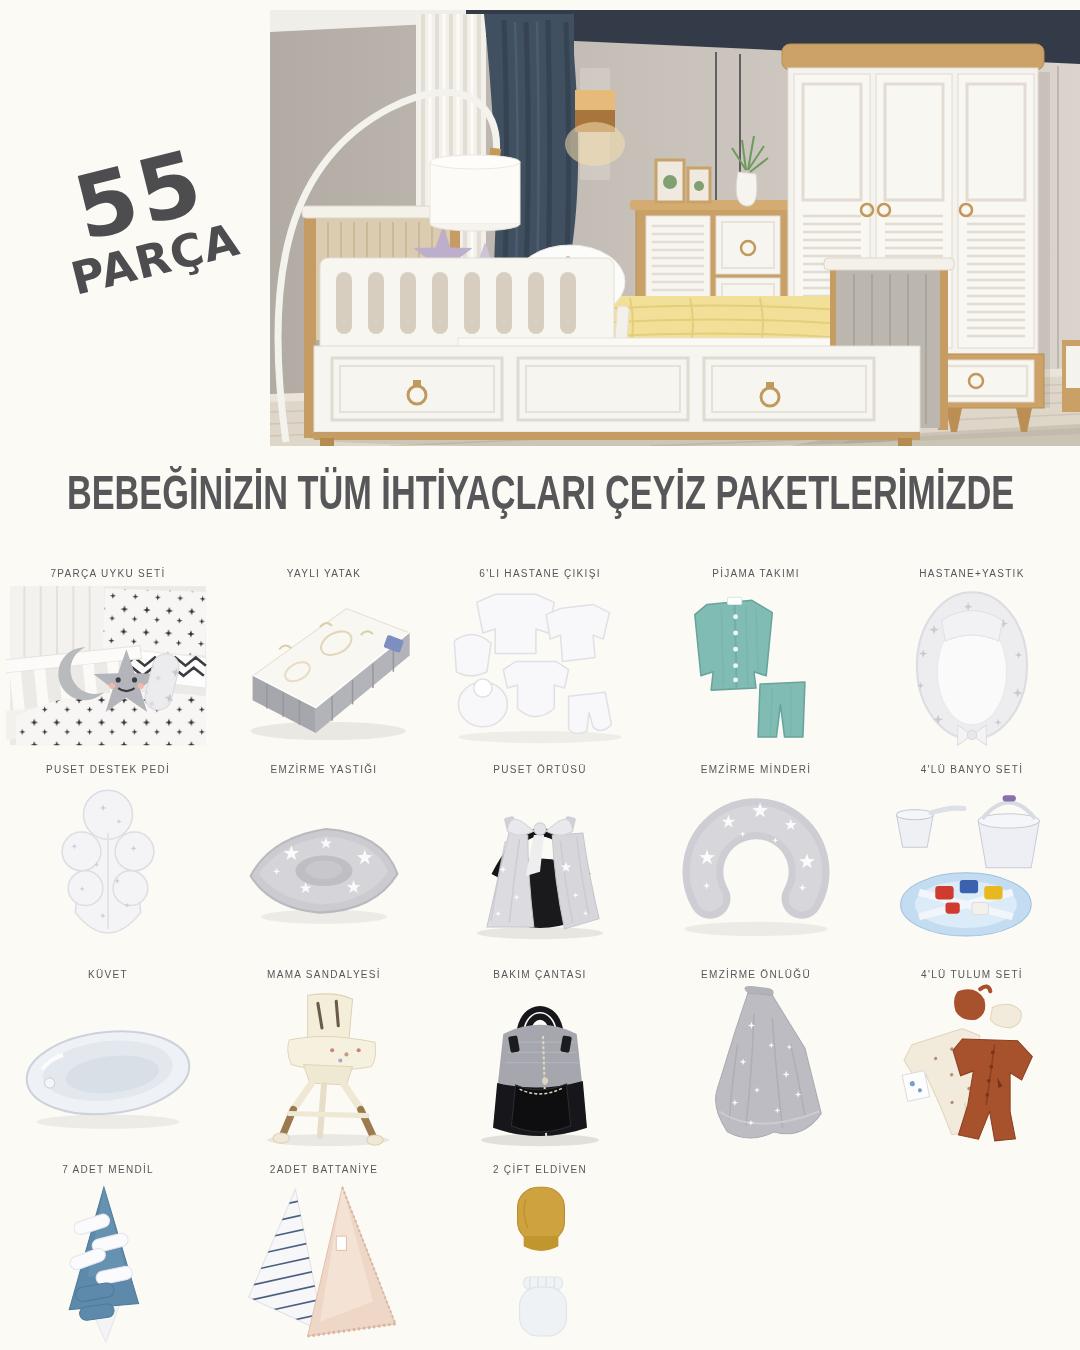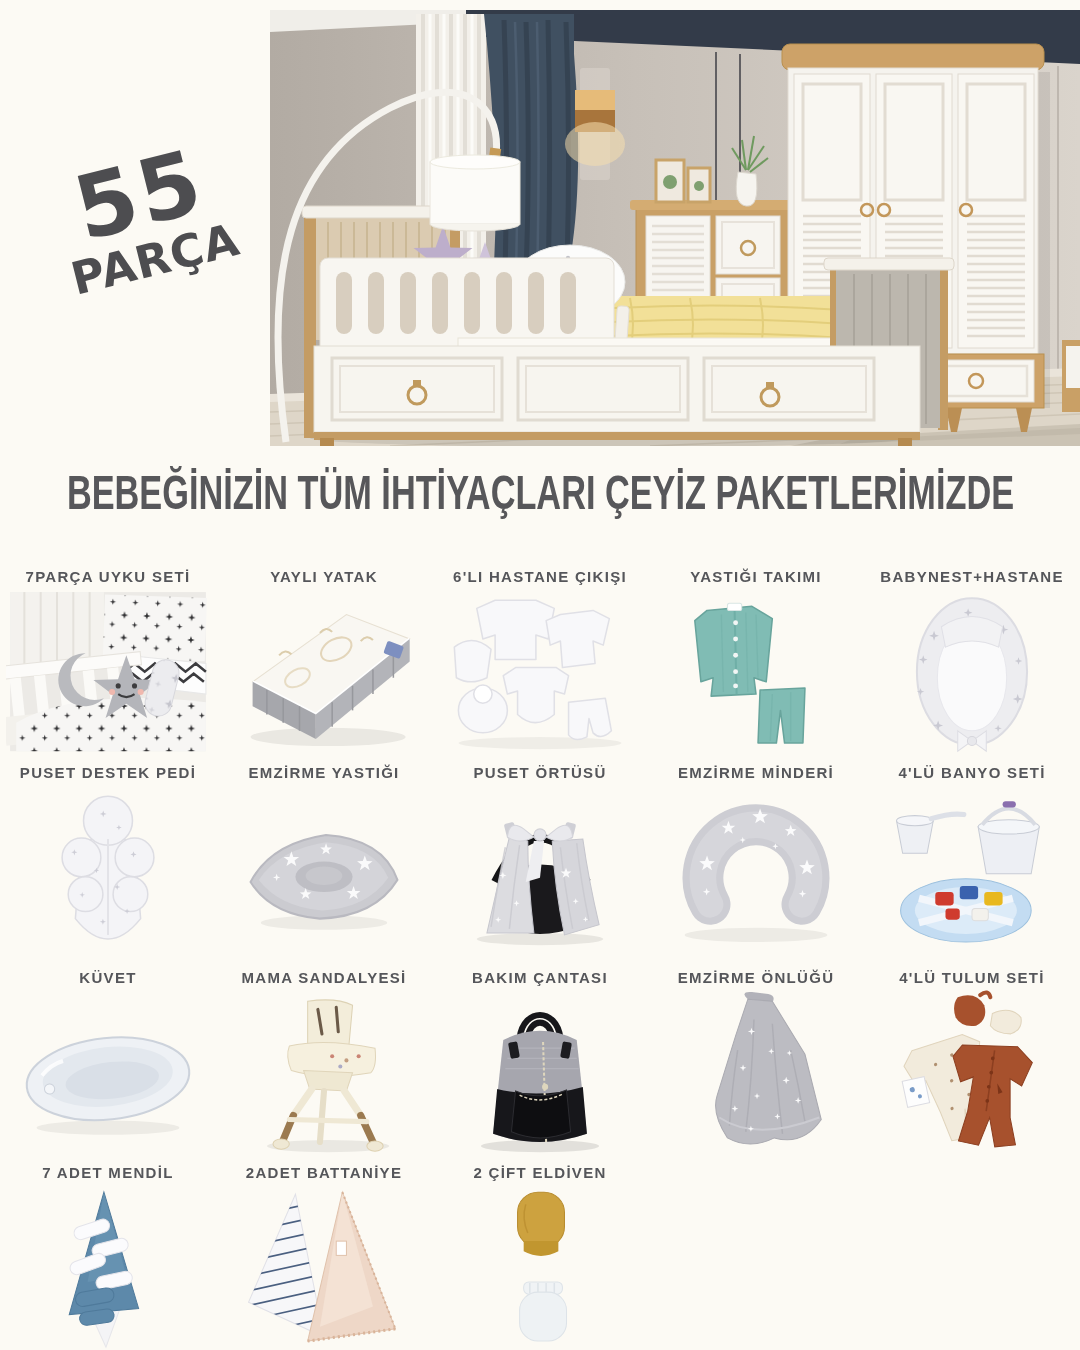--- a/index.html
+++ b/index.html
@@ -26,21 +26,21 @@
     transform:scaleX(.70); transform-origin:50% 50%; letter-spacing:0;
   }
   .grid {
     position:absolute; top:524px; left:0; width:1080px; height:826px;
     display:grid; grid-template-columns:repeat(5,216px);
     grid-template-rows:196px 205px 195px 230px;
   }
   .cell { display:flex; flex-direction:column; align-items:center; }
   .lbl {
     height:26px; display:flex; align-items:center; justify-content:center;
-    font-weight:bold; font-size:15px; letter-spacing:1.3px; white-space:nowrap;
+    font-weight:normal; font-size:10px; letter-spacing:1.3px; white-space:nowrap;
     color:#55565a;
     margin-top:44px;
   }
   .pic { flex:1; width:100%; display:flex; align-items:center; justify-content:center; padding:3px 6px; }
   .pic svg { width:100%; height:100%; max-height:184px; }
 </style>
 </head>
 <body>
 
 <svg width="0" height="0" style="position:absolute" aria-hidden="true">
@@ -428,21 +428,21 @@
           <path d="M76 78 L116 78 L128 86 L124 104 L114 101 L114 124 Q95 140 78 124 L78 101 L68 104 L64 86 Z"></path>
           <ellipse cx="44" cy="120" rx="24" ry="22"></ellipse>
           <path d="M128 112 L164 108 L170 140 Q160 150 152 142 L148 128 L146 146 Q134 152 128 144 Z"></path>
         </g>
         <circle cx="44" cy="104" r="9" fill="#fff" stroke="#e0e0e6" stroke-width="1.5"></circle>
       </svg>
     </div>
   </div>
 
   <div class="cell">
-    <div class="lbl">YASTIĞI TAKIMI</div>
+    <div class="lbl">PİJAMA TAKIMI</div>
     <div class="pic">
       <svg viewBox="0 0 200 165">
         <g fill="#80bcb4" stroke="#68a49c" stroke-width="1.5" stroke-linejoin="round">
           <path d="M52 22 L96 18 L116 30 L110 92 L98 88 L100 104 L56 106 L58 88 L46 92 L40 32 Z"></path>
           <path d="M104 100 L148 98 L146 152 L128 152 L124 120 L120 152 L102 152 Z"></path>
         </g>
         <g stroke="#74b2aa" stroke-width="1.5" opacity=".6">
           <line x1="66" y1="26" x2="68" y2="102"></line>
             <line x1="90" y1="24" x2="92" y2="102"></line>
           <line x1="100" y1="26" x2="102" y2="88"></line>
@@ -456,21 +456,21 @@
             <circle cx="80" cy="66" r="2.4"></circle>
           <circle cx="80" cy="82" r="2.4"></circle>
             <circle cx="80" cy="96" r="2.4"></circle>
         </g>
         <rect x="72" y="15" width="14" height="7" rx="2" fill="#fff" stroke="#d9e6e4"></rect>
       </svg>
     </div>
   </div>
 
   <div class="cell">
-    <div class="lbl">BABYNEST+HASTANE</div>
+    <div class="lbl">HASTANE+YASTIK</div>
     <div class="pic">
       <svg viewBox="0 0 200 165">
         <ellipse cx="100" cy="82" rx="54" ry="72" fill="#ededf0" stroke="#dcdce2" stroke-width="2"></ellipse>
         <g fill="#c9c9d2">
           <use href="#st4" transform="translate(58,42) scale(.8)"></use>
             <use href="#st4" transform="translate(92,20) scale(.7)"></use>
           <use href="#st4" transform="translate(126,36) scale(.8)"></use>
             <use href="#st4" transform="translate(142,68) scale(.6)"></use>
           <use href="#st4" transform="translate(140,104) scale(.8)"></use>
             <use href="#st4" transform="translate(122,134) scale(.6)"></use>

